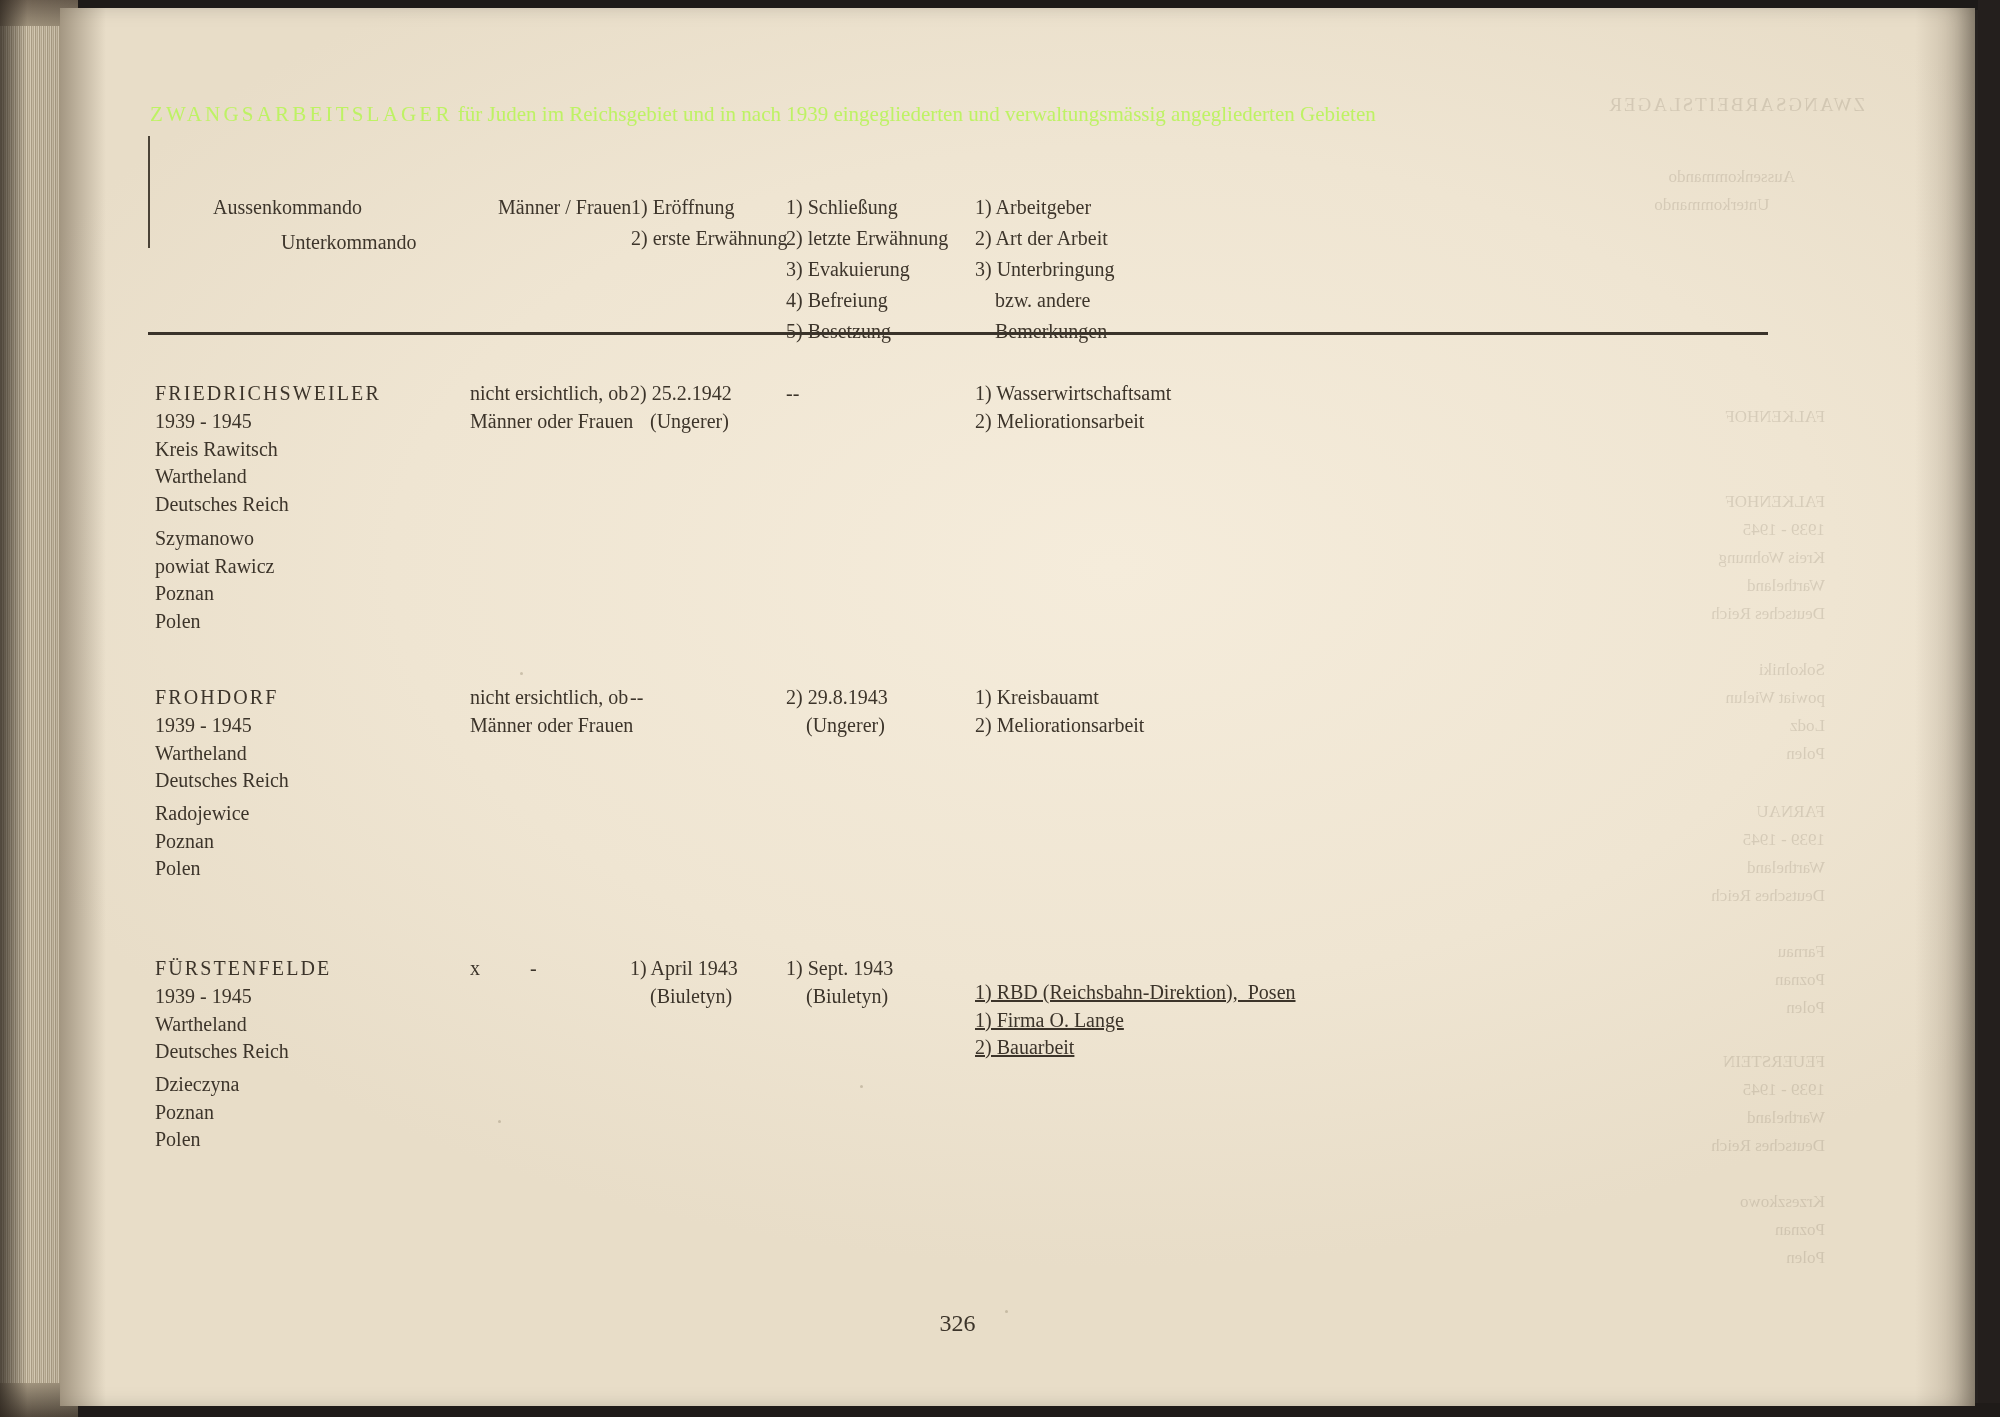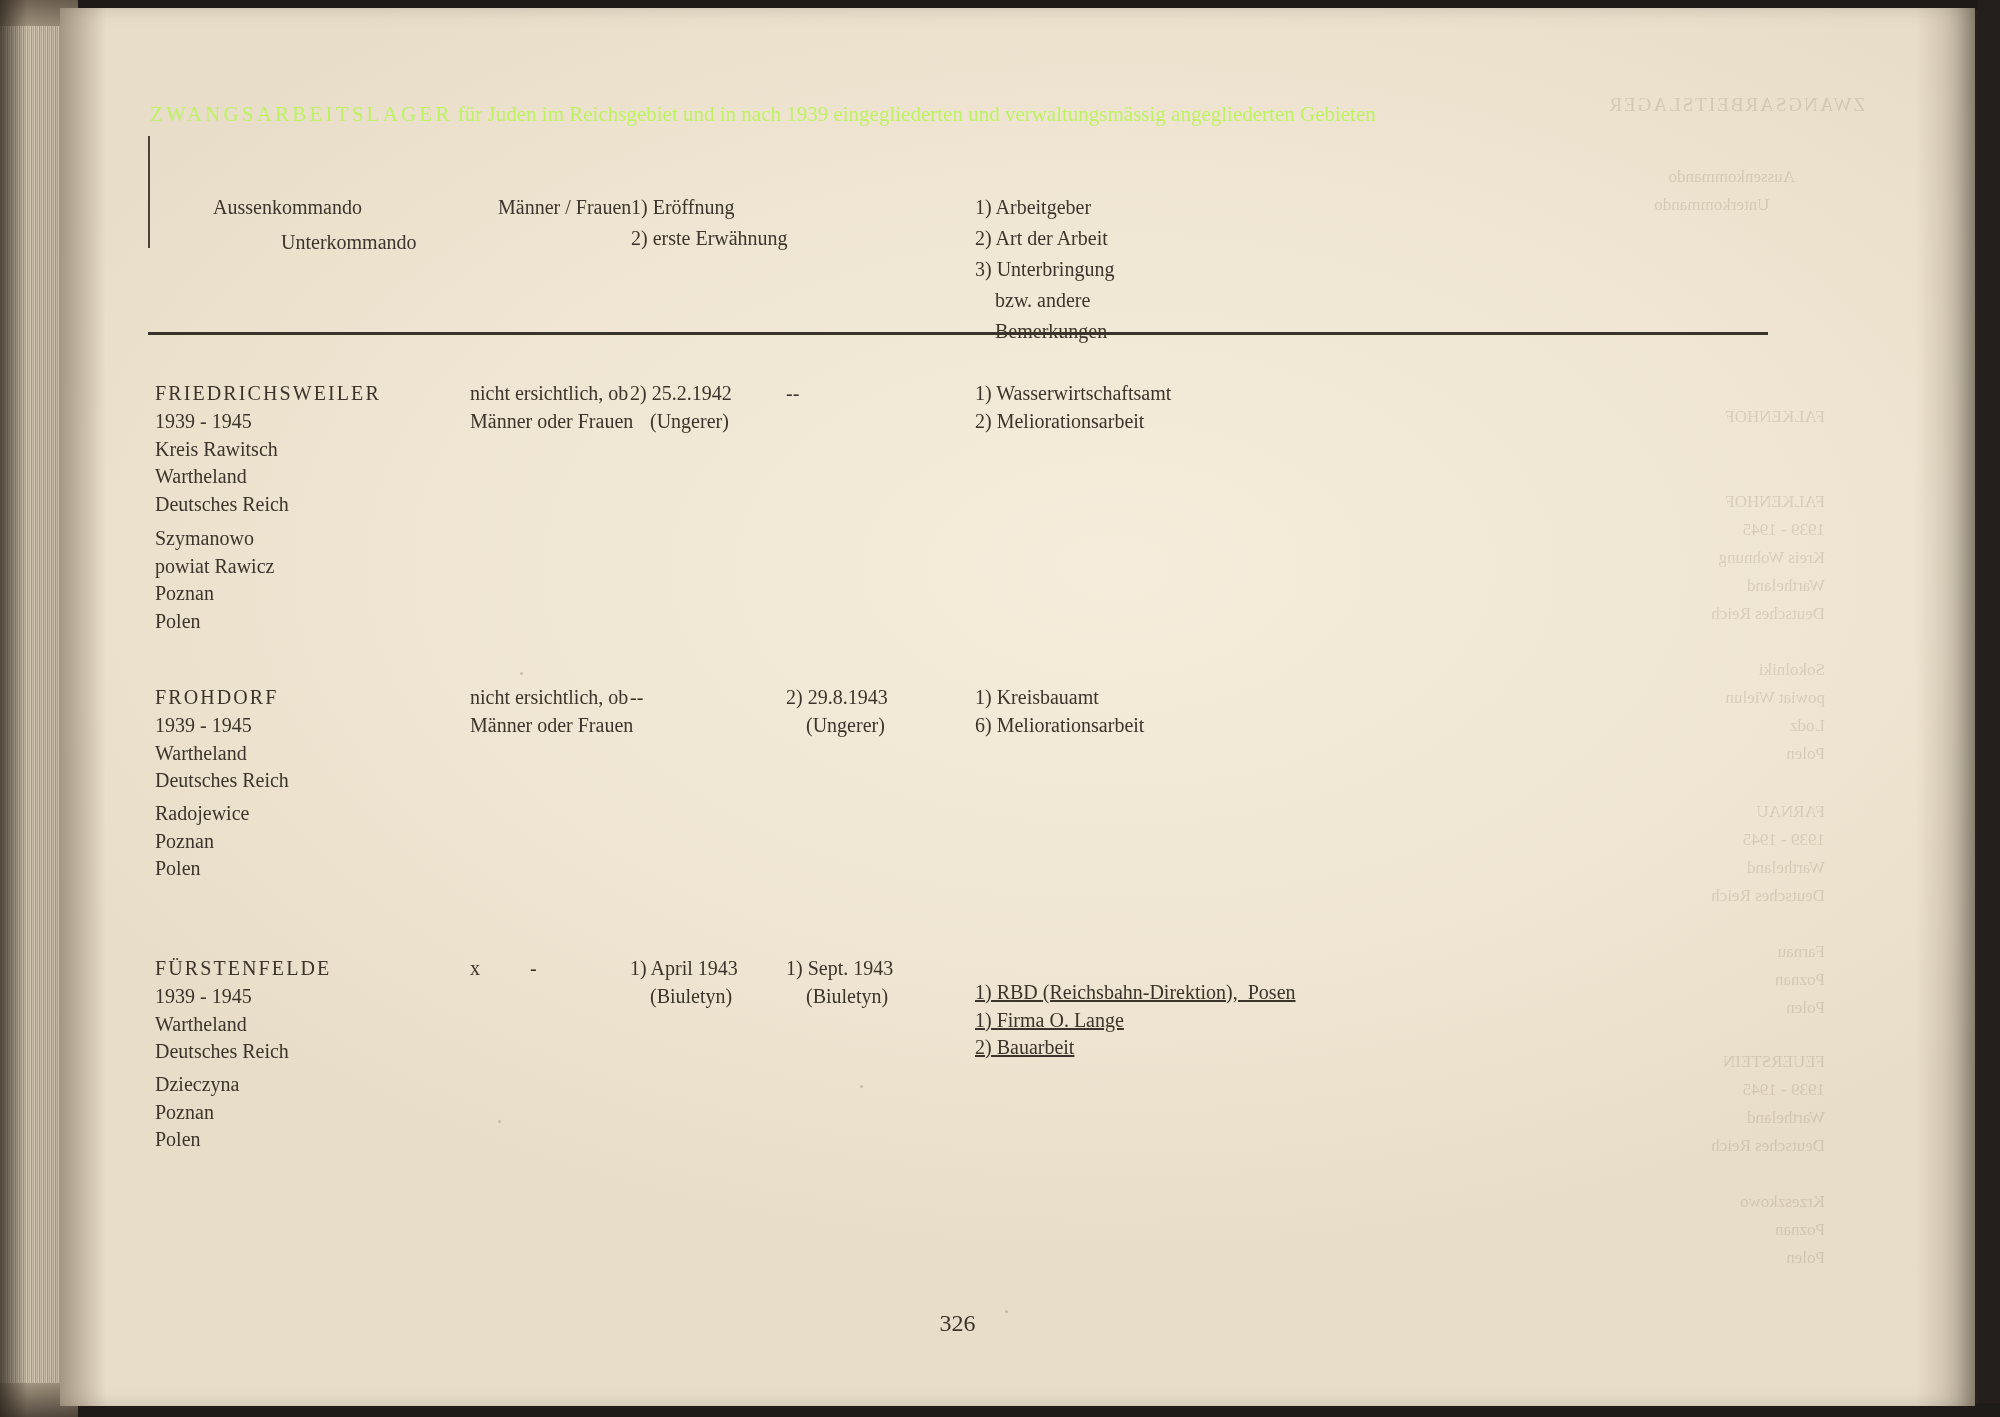--- a/index.html
+++ b/index.html
@@ -266,20 +266,25 @@
 
     <div class="doc-title"><span class="tt-caps">ZWANGSARBEITSLAGER</span><span> für Juden im Reichsgebiet und in nach 1939 eingegliederten und verwaltungsmässig angegliederten Gebieten</span></div>
 
     <div class="header-rule"></div>
 
     <div class="hdr hdr-aussen">Aussenkommando</div>
     <div class="hdr hdr-unter">Unterkommando</div>
     <div class="hdr hdr-mf">Männer / Frauen</div>
     <div class="hdr hdr-c3">1) Eröffnung
 2) erste Erwähnung</div>
+    <div class="hdr hdr-c4">1) Schließung
+2) letzte Erwähnung
+3) Evakuierung
+4) Befreiung
+5) Besetzung</div>
     <div class="hdr hdr-c5">1) Arbeitgeber
 2) Art der Arbeit
 3) Unterbringung
     bzw. andere
     Bemerkungen</div>
 
     <div class="rule"></div>
 
     <div class="row" style="top:0;left:0;">
       <div class="cell c-name camp-name" style="top:380px;">FRIEDRICHSWEILER</div>
@@ -307,21 +312,21 @@
 Deutsches Reich</div>
       <div class="cell c-name" style="top:800px;">Radojewice
 Poznan
 Polen</div>
       <div class="cell c-mf" style="top:684px;">nicht ersichtlich, ob
 Männer oder Frauen</div>
       <div class="cell c-open" style="top:684px;">--</div>
       <div class="cell c-close" style="top:684px;">2) 29.8.1943
     (Ungerer)</div>
       <div class="cell c-emp" style="top:684px;">1) Kreisbauamt
-6) Meliorationsarbeit</div>
+2) Meliorationsarbeit</div>
     </div>
 
     <div class="row" style="top:0;left:0;">
       <div class="cell c-name camp-name" style="top:955px;text-align:right;">FÜRSTENFELDE</div>
       <div class="cell c-name" style="top:983px;">1939 - 1945
 Wartheland
 Deutsches Reich</div>
       <div class="cell c-name" style="top:1071px;">Dzieczyna
 Poznan
 Polen</div>

